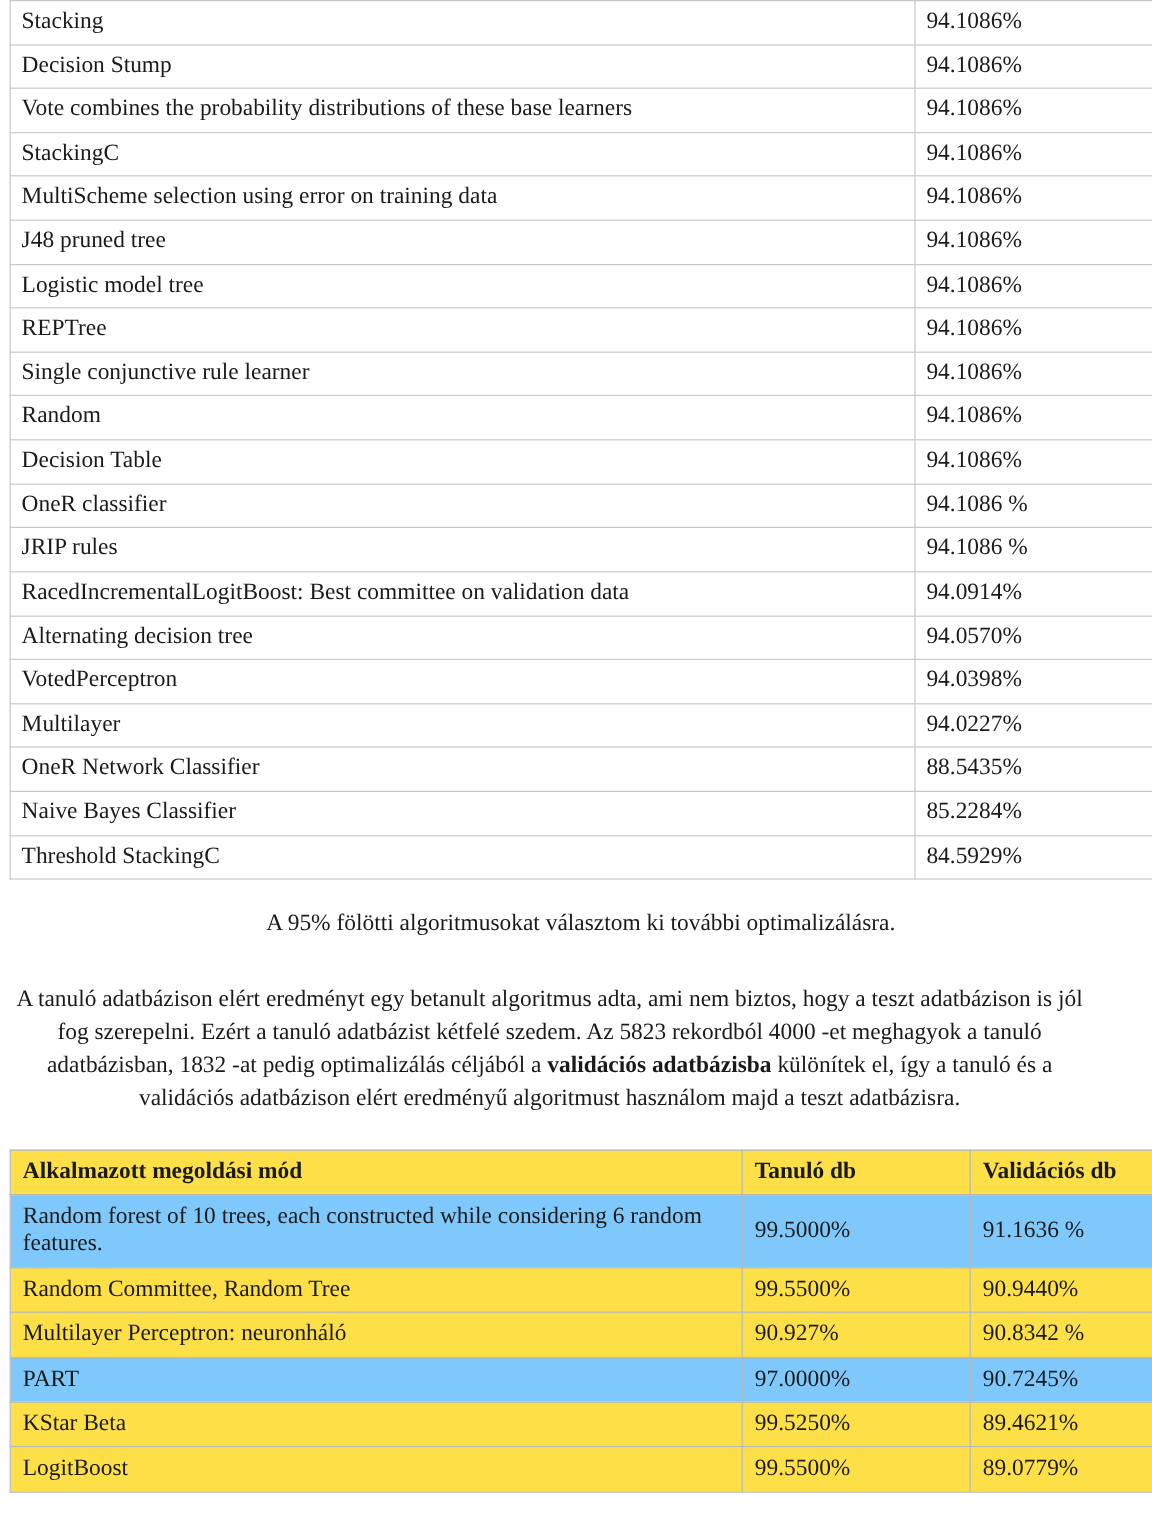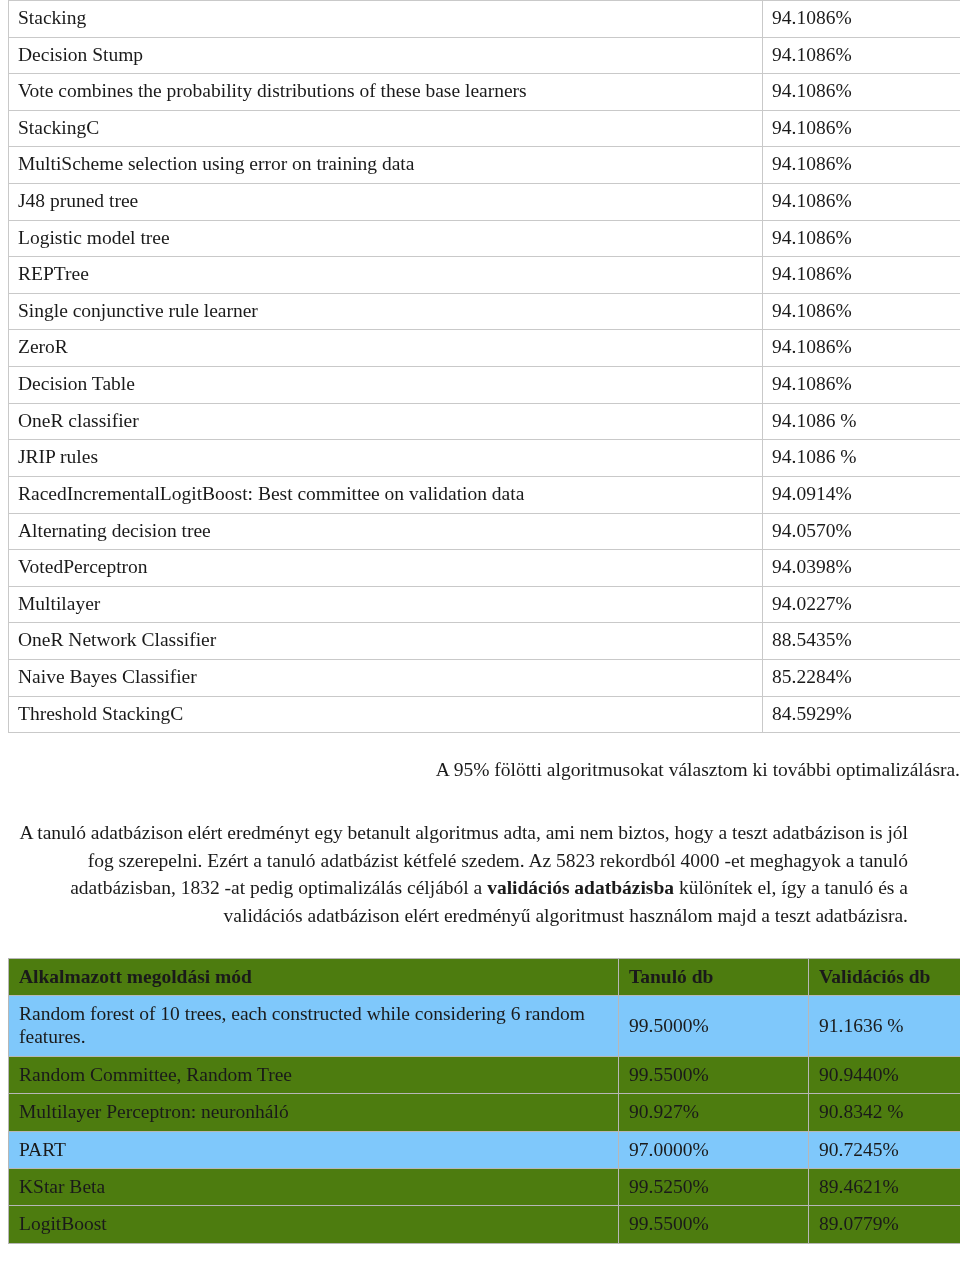--- a/index.html
+++ b/index.html
@@ -41,21 +41,21 @@
   }
   table.results td.name { width: 735px; }
   table.results td.value { width: 207px; }
 
   
   .para {
     font-size: 19.5px;
     line-height: 1.42;
     margin: 0;
     padding: 0;
-    text-align: right;
+    text-align: center;
   }
   .spacer-a { height: 23px; }
   .spacer-b { height: 22px; }
   .spacer-c { height: 28px; }
   .para.body { width: 900px; margin-top: 13px; }
   .para b { font-weight: bold; }
 
   
   table.chosen {
     border-collapse: collapse;
@@ -63,21 +63,21 @@
     width: 964px;
     margin: 0;
   }
   table.chosen td, table.chosen th {
     border: 1px solid #b7b7b7;
     padding: 6px 9px 7px 10px;
     font-size: 19.5px;
     line-height: 1.2;
     vertical-align: middle;
     text-align: left;
-    background: #4d7c0f;
+    background: #fde047;
     font-weight: normal;
   }
   table.chosen th {
     font-weight: bold;
   }
   table.chosen .c-name { width: 590px; }
   table.chosen .c-train { width: 170px; }
   table.chosen .c-valid { width: 180px; }
   table.chosen tr.hl td { background: #7fc8fb; }
 </style>
@@ -118,21 +118,21 @@
         </tr>
         <tr>
           <td class="name">REPTree</td>
           <td class="value">94.1086%</td>
         </tr>
         <tr>
           <td class="name">Single conjunctive rule learner</td>
           <td class="value">94.1086%</td>
         </tr>
         <tr>
-          <td class="name">ZeroR</td>
+          <td class="name">Random</td>
           <td class="value">94.1086%</td>
         </tr>
         <tr>
           <td class="name">Decision Table</td>
           <td class="value">94.1086%</td>
         </tr>
         <tr>
           <td class="name">OneR classifier</td>
           <td class="value">94.1086 %</td>
         </tr>

